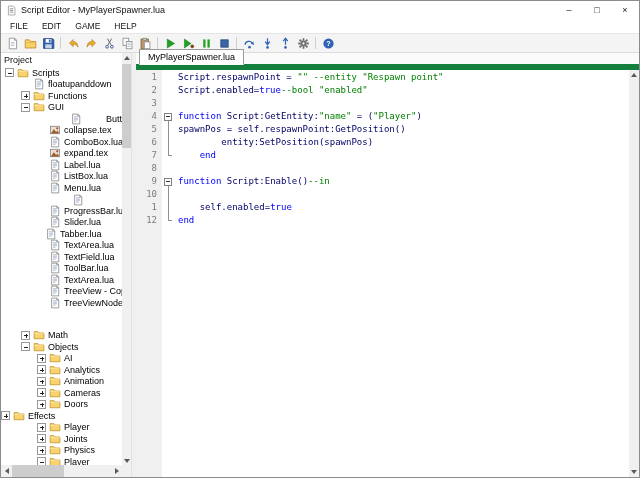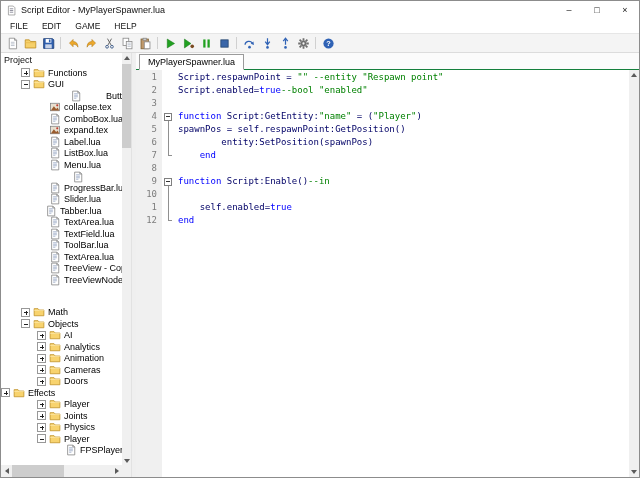--- a/index.html
+++ b/index.html
@@ -56,21 +56,21 @@
   .arr{width:0;height:0;display:block;}
   .arr-up{border-left:3px solid transparent;border-right:3px solid transparent;border-bottom:4px solid #5a5a5a;}
   .arr-down{border-left:3px solid transparent;border-right:3px solid transparent;border-top:4px solid #5a5a5a;}
   .arr-left{border-top:3px solid transparent;border-bottom:3px solid transparent;border-right:4px solid #5a5a5a;}
   .arr-right{border-top:3px solid transparent;border-bottom:3px solid transparent;border-left:4px solid #5a5a5a;}
 
   .splitter{width:5px;flex:none;background:#efefef;border-left:1px solid #e2e2e2;cursor:col-resize;}
 
   
   .editor{flex:1;min-width:0;display:flex;flex-direction:column;background:#fff;}
-  .tabbar{height:17px;flex:none;display:flex;align-items:flex-end;padding-left:3px;border-bottom:1px solid #15803d;background:#fbfbfb;}
+  .tabbar{height:17px;flex:none;display:flex;align-items:flex-end;padding-left:3px;border-bottom:6px solid #15803d;background:#fbfbfb;}
   .tab{font-size:9px;padding:2px 8px;background:#fff;border:1px solid #9b9b9b;border-bottom:1px solid #fff;margin-bottom:-1px;position:relative;z-index:1;color:#000;}
 
   .code-wrap{flex:1;position:relative;min-height:0;font-family:"DejaVu Sans Mono","Liberation Mono",monospace;font-size:9px;}
   .gutter-bg{position:absolute;left:0;top:0;bottom:0;width:26px;background:#f0f0f0;}
   .code-rows{position:absolute;left:0;top:1px;right:10px;bottom:0;overflow:hidden;}
   .row{display:flex;height:13px;line-height:13px;}
   .ln{width:26px;flex:none;text-align:right;padding-right:5px;color:#7d7d7d;}
   .fold{width:13px;flex:none;position:relative;}
   .src{flex:1;white-space:pre;padding-left:3px;}
   .fbox{position:absolute;left:2px;top:2.5px;width:8px;height:8px;border:1px solid #808080;background:#fff;}
@@ -257,20 +257,43 @@
           </svg>
         </span>
       </button>
     </div>
 
   <div class="content">
 
     <div class="project-panel">
       <div class="panel-title">Project</div>
       <div class="tree">
+          <div class="tree-row" style="padding-left: 4px;">
+            <span class="exp-slot">
+              <span class="exp minus"></span>
+            </span>
+            <span class="icn tree-icn">
+              <svg viewBox="0 0 16 16">
+                <path d="M1.5 3.5h5.2l1.3 1.8h6.5V13H1.5z" fill="#f8d36e" stroke="#bd8d22"></path>
+                <path d="M1.5 5.8h13" stroke="#fce9b0" stroke-width="1"></path>
+              </svg>
+            </span>
+            <span class="tree-label">Scripts</span>
+          </div>
+          <div class="tree-row" style="padding-left: 20px;">
+            <span class="exp-slot"></span>
+            <span class="icn tree-icn">
+              <svg viewBox="0 0 16 16">
+                <path d="M3.5 1.5h7L13 4v10.5H3.5z" fill="#fff" stroke="#7d7d7d"></path>
+                <path d="M5.5 5h5M5.5 7h5M5.5 9h5M5.5 11h3" stroke="#8899bb" stroke-width="0.9"></path>
+                <path d="M10.5 1.5V4H13" fill="none" stroke="#7d7d7d"></path>
+              </svg>
+            </span>
+            <span class="tree-label">floatupanddown</span>
+          </div>
           <div class="tree-row" style="padding-left: 20px;">
             <span class="exp-slot">
               <span class="exp plus"></span>
             </span>
             <span class="icn tree-icn">
               <svg viewBox="0 0 16 16">
                 <path d="M1.5 3.5h5.2l1.3 1.8h6.5V13H1.5z" fill="#f8d36e" stroke="#bd8d22"></path>
                 <path d="M1.5 5.8h13" stroke="#fce9b0" stroke-width="1"></path>
               </svg>
             </span>

